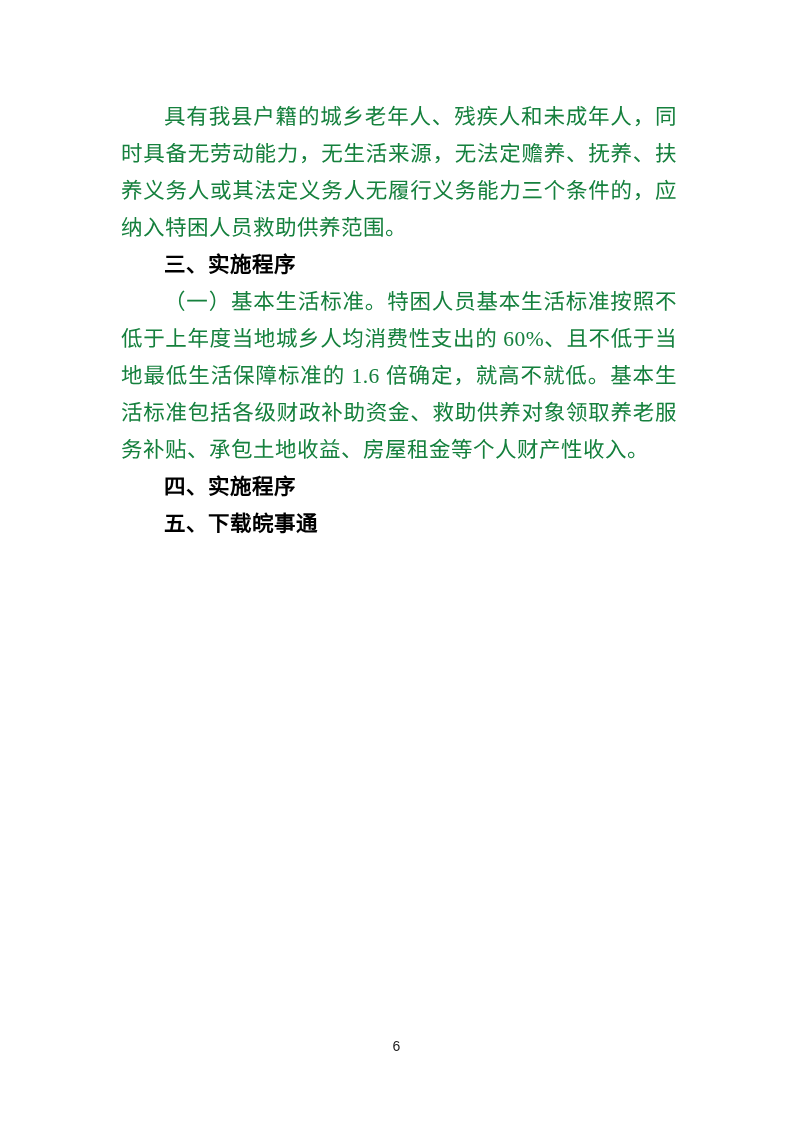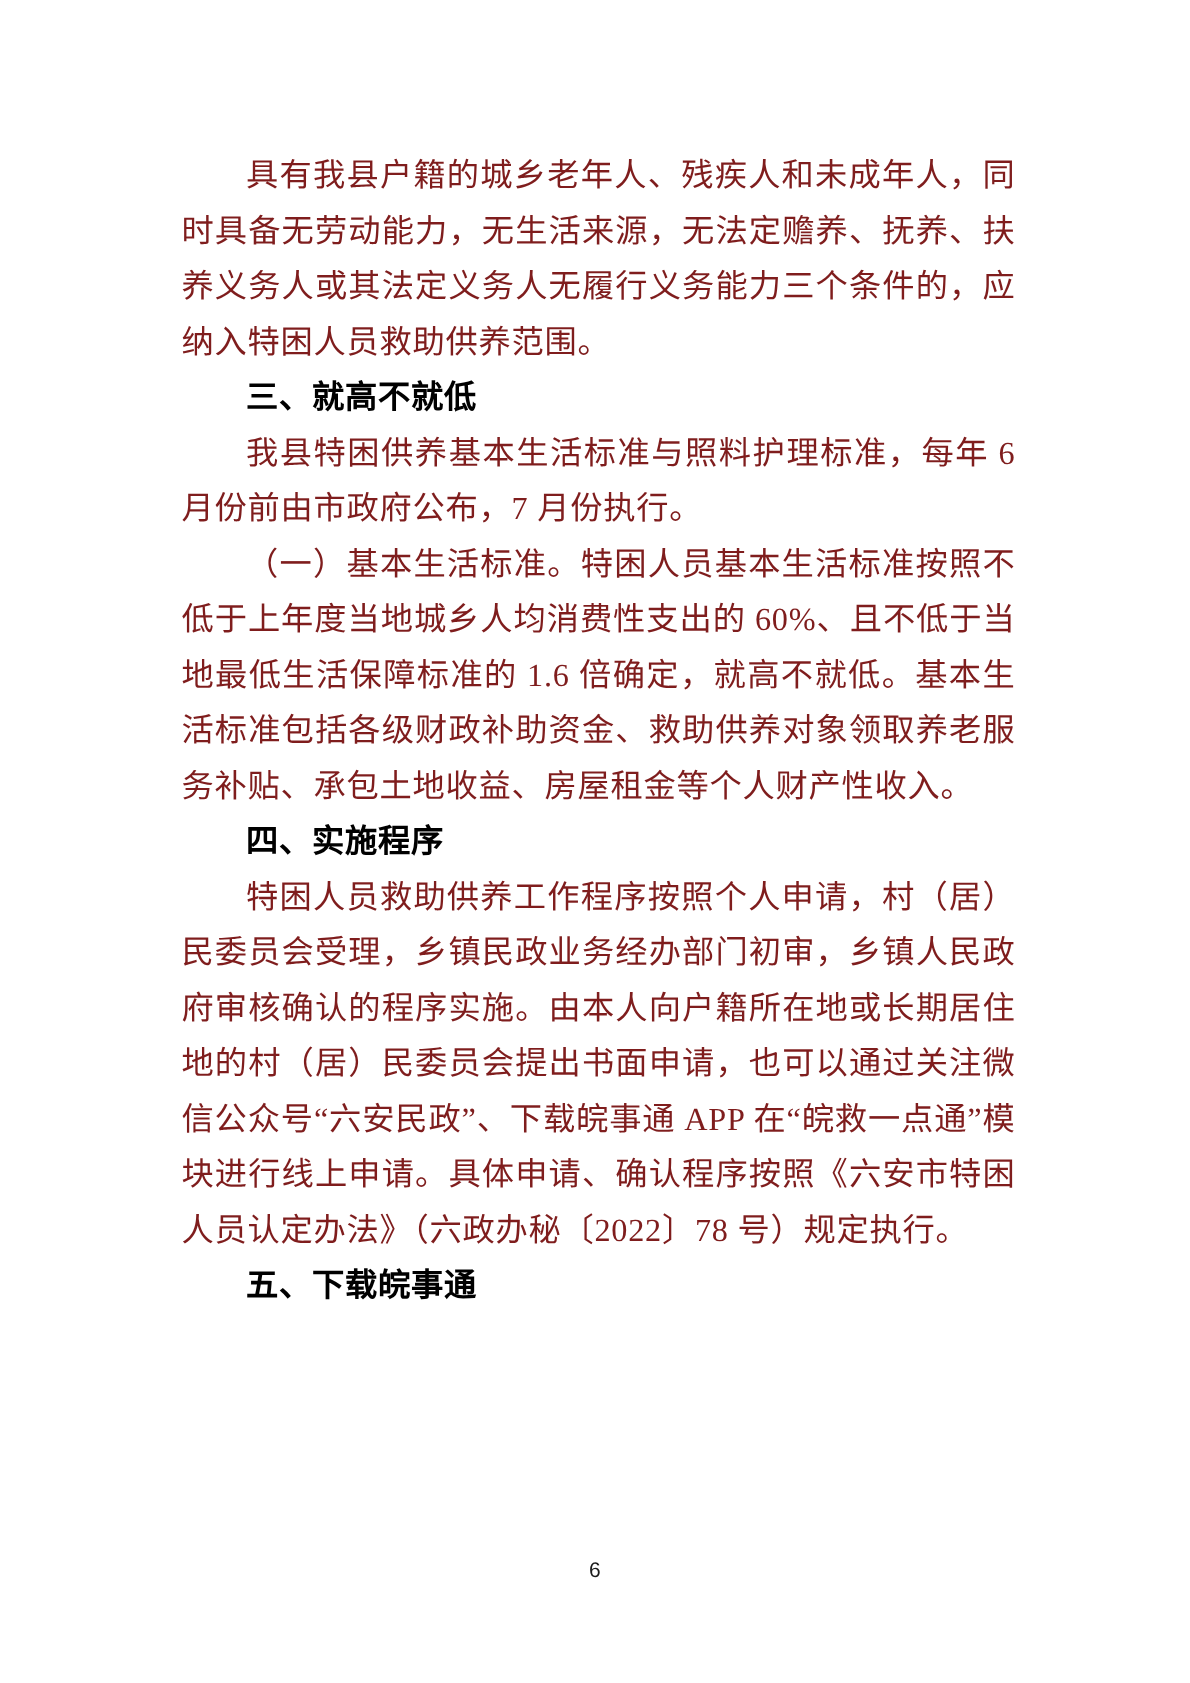--- a/index.html
+++ b/index.html
@@ -23,21 +23,21 @@
   .content p,
   .content h2 {
     margin: 0;
     padding: 0;
     font-size: 21.5px;
     line-height: 37px;
     text-indent: 2em;
   }
   .content p {
     font-family: "Liberation Serif", "DejaVu Serif", serif;
-    color: #7f1d1d;
+    color: #15803d;
     font-weight: 400;
     text-align: justify;
     letter-spacing: 0.5px;
   }
   .content h2 {
     font-family: "Liberation Sans", "DejaVu Sans", sans-serif;
     color: #000000;
     font-weight: 700;
     text-align: left;
     letter-spacing: 0.5px;
@@ -53,21 +53,19 @@
     line-height: 20px;
     color: #1c1c1c;
   }
 </style>
 </head>
 <body>
 
 <div class="page">
   <main class="content">
     <p>具有我县户籍的城乡老年人、残疾人和未成年人，同时具备无劳动能力，无生活来源，无法定赡养、抚养、扶养义务人或其法定义务人无履行义务能力三个条件的，应纳入特困人员救助供养范围。</p>
-    <h2>三、就高不就低</h2>
-    <p>我县特困供养基本生活标准与照料护理标准，每年 6 月份前由市政府公布，7 月份执行。</p>
+    <h2>三、实施程序</h2>
     <p>（一）基本生活标准。特困人员基本生活标准按照不低于上年度当地城乡人均消费性支出的 60%、且不低于当地最低生活保障标准的 1.6 倍确定，就高不就低。基本生活标准包括各级财政补助资金、救助供养对象领取养老服务补贴、承包土地收益、房屋租金等个人财产性收入。</p>
     <h2>四、实施程序</h2>
-    <p>特困人员救助供养工作程序按照个人申请，村（居）民委员会受理，乡镇民政业务经办部门初审，乡镇人民政府审核确认的程序实施。由本人向户籍所在地或长期居住地的村（居）民委员会提出书面申请，也可以通过关注微信公众号“六安民政”、下载皖事通 APP 在“皖救一点通”模块进行线上申请。具体申请、确认程序按照《六安市特困人员认定办法》（六政办秘〔2022〕78 号）规定执行。</p>
     <h2>五、下载皖事通</h2>
   </main>
   <div class="page-number">6</div>
 </div>
 
 </body></html>

